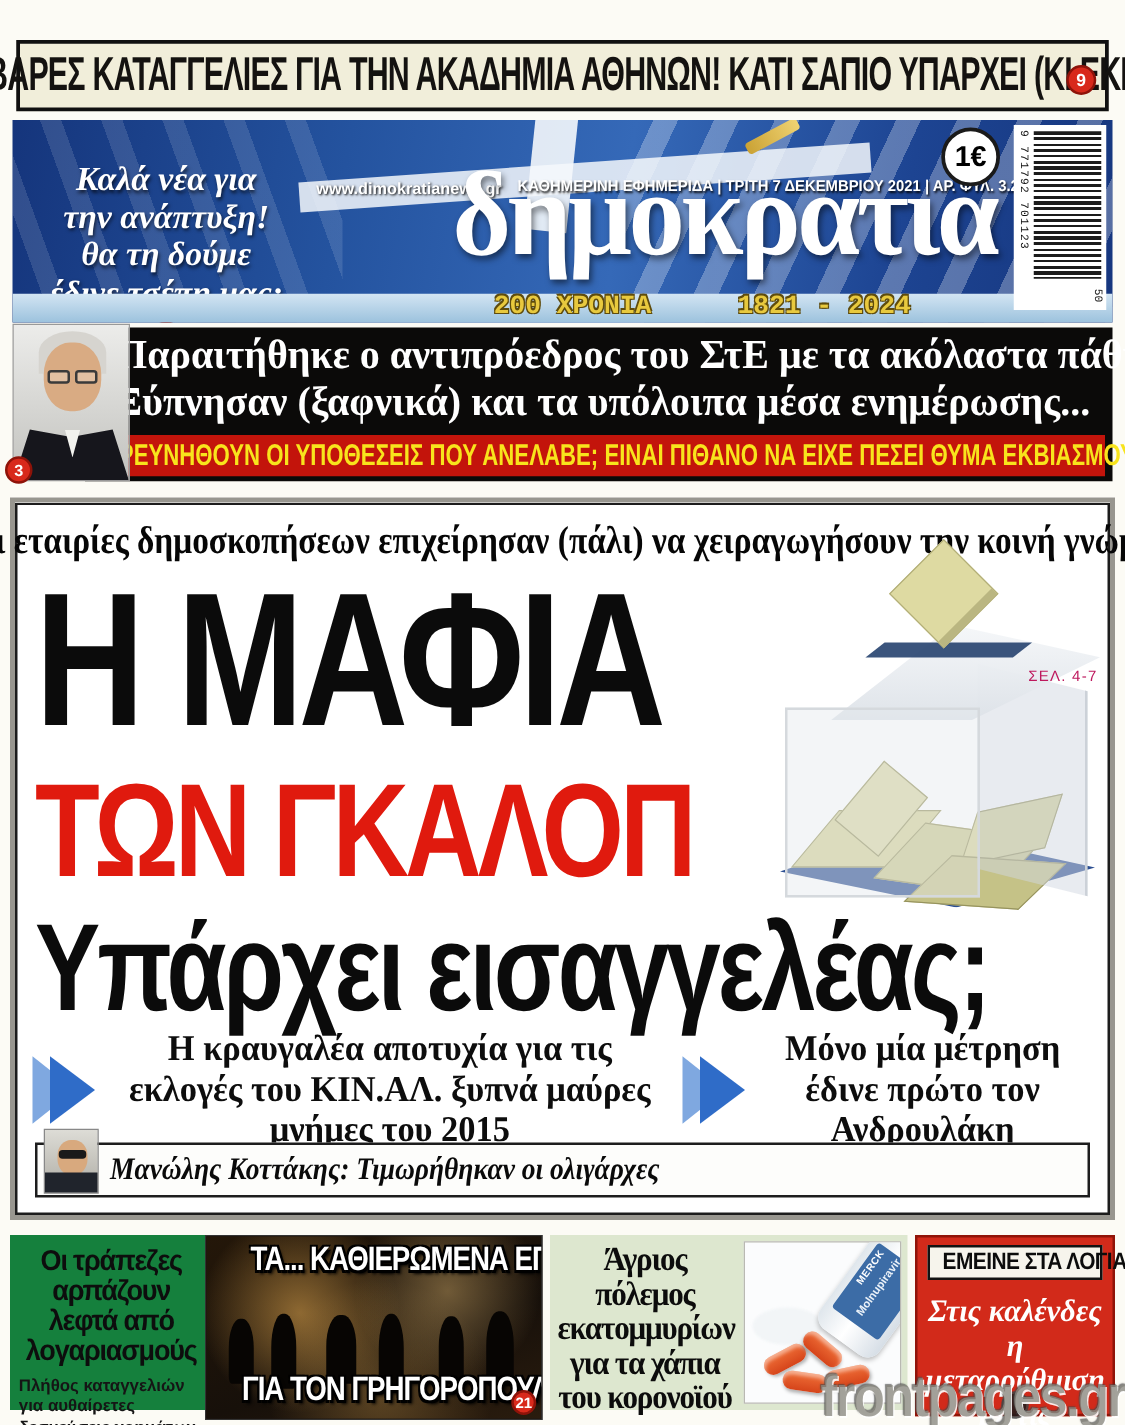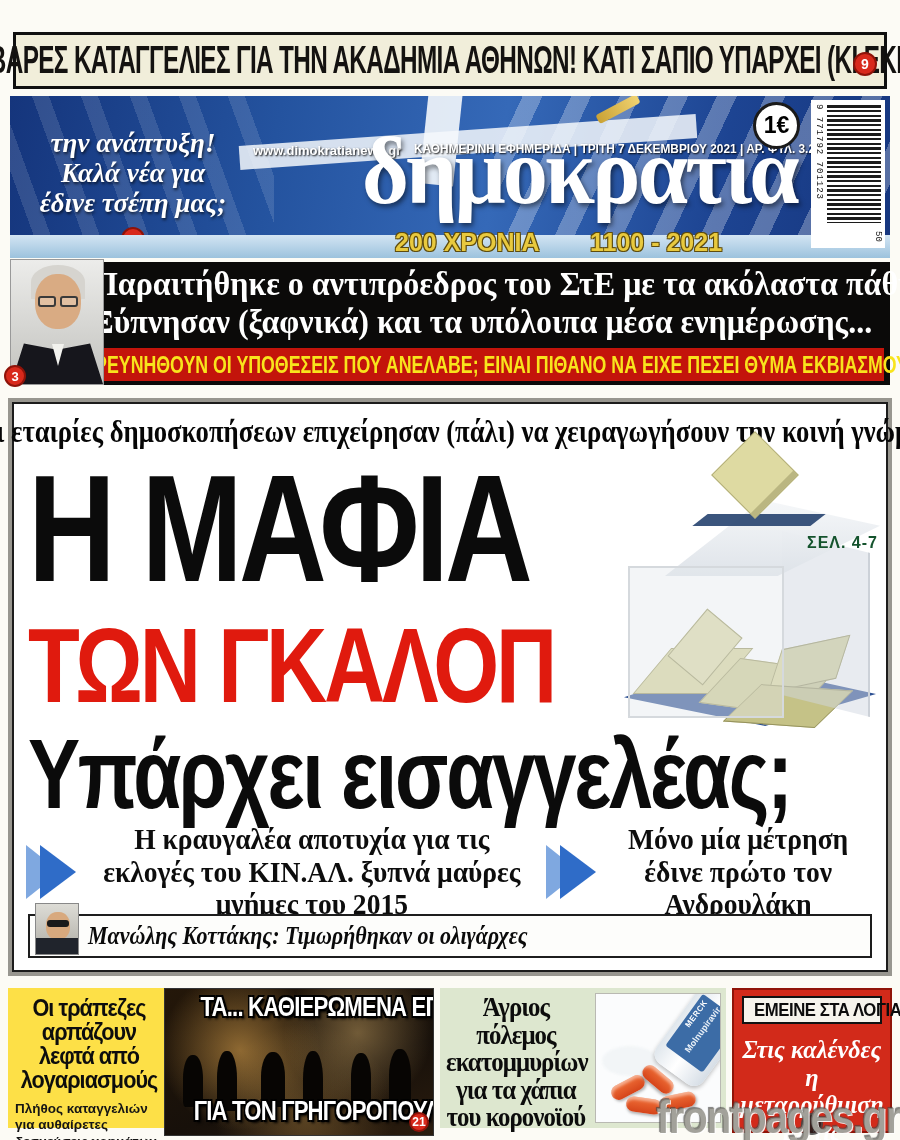--- a/index.html
+++ b/index.html
@@ -61,21 +61,21 @@
   .price {
     position:absolute; right:90px; top:6px; width:47px; height:47px; background:#fff;
     border:3px solid #1a1a1a; border-radius:50%; display:flex; align-items:center; justify-content:center;
     font-weight:bold; font-size:23px; color:#000; z-index:5;
   }
   .barcode { position:absolute; right:5px; top:4px; width:74px; height:148px; background:#fff; z-index:5; padding:5px 4px 5px 16px; }
   .barcode-bars { width:100%; height:118px; background:repeating-linear-gradient(to bottom, #1c1c1c 0 3px, #fff 3px 5px, #1c1c1c 5px 7px, #fff 7px 10px, #1c1c1c 10px 12px, #fff 12px 14px); }
   .barcode-num { position:absolute; left:3px; top:4px; writing-mode:vertical-rl; font-family:"Liberation Mono", monospace; font-size:9px; color:#111; letter-spacing:1px; }
   .barcode-extra { position:absolute; right:2px; bottom:6px; writing-mode:vertical-rl; font-family:"Liberation Mono", monospace; font-size:9px; color:#111; }
   .anniv-band { position:absolute; left:0; right:0; bottom:0; height:23px; background:linear-gradient(#d3e5f3,#9cc2dd); z-index:2; }
-  .anniv { position:absolute; bottom:1px; font-family:Liberation Sans, sans-serif; font-weight:bold; font-size:25px; color:#e8c93e;
+  .anniv { position:absolute; bottom:1px; font-family:Liberation Mono, monospace; font-weight:bold; font-size:21px; color:#e8c93e;
     text-shadow:1px 1px 0 #5f4c0d, -1px -1px 0 #5f4c0d, 1px -1px 0 #5f4c0d, -1px 1px 0 #5f4c0d; z-index:4; }
   .anniv-left { left:385px; }
   .anniv-right { left:580px; }
   
   .ste { position:absolute; left:10px; right:10px; top:262px; height:123px; }
   .ste-black { position:absolute; left:58px; right:0; top:0; bottom:0; background:#0b0a09; }
   .ste-lines { position:absolute; left:70px; right:8px; top:4px; text-align:center; }
   .ste-line { font-family:"Liberation Serif", serif; font-weight:bold; color:#fff; font-size:33px; line-height:1.15; white-space:nowrap; display:inline-block; transform:scaleX(0.97); }
   .ste-kicker { position:absolute; left:70px; right:6px; bottom:4px; height:33px; background:#c3140b; display:flex; align-items:center; justify-content:center; }
   .ste-kicker span { color:#f8e41c; font-weight:bold; font-size:24px; white-space:nowrap; transform:scaleX(0.74); }
@@ -113,42 +113,42 @@
   .bal1 { left:28px; top:200px; width:82px; height:46px; transform:skewX(-40deg); }
   .bal2 { left:95px; top:214px; width:96px; height:50px; transform:rotate(8deg) skewX(-35deg); background:#cbc88e; }
   .bal3 { left:150px; top:196px; width:70px; height:40px; transform:rotate(-12deg) skewX(-30deg); }
   .bal4 { left:58px; top:168px; width:46px; height:62px; transform:rotate(40deg); background:#dbd8a4; }
   .bal5 { left:118px; top:238px; width:92px; height:40px; transform:rotate(4deg) skewX(-42deg); background:#c5c287; }
   .cube-right { position:absolute; left:158px; top:94px; width:88px; height:164px; background:rgba(210,216,225,0.5); border-right:2px solid #ccd1d8; transform:skewY(14deg); }
   .cube-top { position:absolute; left:0; top:52px; width:256px; height:76px; clip-path:polygon(16% 100%, 54% 0, 100% 34%, 60% 100%); background:linear-gradient(#f5f7f9,#dde2e8); opacity:0.95; }
   .cube-front { position:absolute; left:4px; top:118px; width:156px; height:152px; background:rgba(228,232,238,0.45); border:2px solid #d5d9dd; }
   .slot { position:absolute; left:76px; top:66px; width:118px; height:12px; background:#26436f; transform:skewX(-52deg); opacity:0.9; }
   .falling { position:absolute; left:100px; top:-4px; width:62px; height:62px; background:#dedaa2; border:1px solid #b2ae78; transform:rotate(45deg); box-shadow:inset -6px 0 0 rgba(120,116,70,0.35); }
-  .page-ref { position:absolute; right:2px; top:86px; font-weight:bold; font-size:16px; color:#14532d; letter-spacing:1px; }
+  .page-ref { position:absolute; right:2px; top:86px; font-weight:normal; font-size:12px; color:#be185d; letter-spacing:1px; }
   
   .bullets { position:absolute; left:12px; right:12px; top:432px; height:76px; display:flex; }
   .bullet { position:relative; display:flex; align-items:center; }
   .bullet-1 { width:61%;justify-content:space-between; }
   .bullet-2 { width:39%; }
   .chevrons { position:relative; width:56px; height:64px; flex:0 0 56px; }
   .chev { position:absolute; width:0; height:0; border-top:27px solid transparent; border-bottom:27px solid transparent; top:5px; }
   .chev.back { left:2px; border-left:34px solid #7fa8e0; }
   .chev.front { left:16px; border-left:36px solid #2f6cc8; }
   .bullet-text { flex:1; text-align:center; font-family:"Liberation Serif", serif; font-weight:bold; font-size:29px; line-height:1.12; color:#0d0d0d; transform:scaleX(0.95); }
   
   .authors { position:absolute; left:16px; right:16px; top:512px; height:44px; display:flex; gap:10px; }
   .author-box { flex:1; position:relative; border:2px solid #1d1d1d; background:#fdfdfb; display:flex; align-items:center; padding-left:58px; overflow:visible; }
   .author-photo { position:absolute; left:5px; bottom:1px; width:44px; height:52px; background:linear-gradient(#dddcd6,#aeaca4); border:1px solid #888; }
   .a-face { position:absolute; top:8px; left:10px; width:24px; height:28px; border-radius:45%; background:#d8a97e; }
   .a-glasses { position:absolute; top:16px; left:11px; width:22px; height:7px; background:#1a1a1a; border-radius:3px; }
   .a-suit { position:absolute; bottom:0; left:0; width:100%; height:16px; background:#20242c; }
   .author-text { font-family:"Liberation Serif", serif; font-weight:bold; font-style:italic; font-size:25px; white-space:nowrap; transform:scaleX(0.88); transform-origin:left; color:#0a0a0a; }
   
   .bottom { position:absolute; left:8px; right:8px; top:986px; height:150px; }
-  .banks { position:absolute; left:0; top:2px; width:162px; height:140px; background:#fde047; padding:8px 7px 4px; }
+  .banks { position:absolute; left:0; top:2px; width:162px; height:140px; background:#15803d; padding:8px 7px 4px; }
   .banks-headline { font-weight:bold; font-size:23px; line-height:1.05; text-align:center; letter-spacing:-1px; transform:scaleX(0.94); color:#0d0d0d; }
   .banks-sub { margin-top:8px; font-weight:bold; font-size:13.5px; line-height:1.25; color:#151515; }
   .riots { position:absolute; left:156px; top:2px; width:270px; height:148px; background:#140d08; overflow:hidden; border:1px solid #333; }
   .riots-bg { position:absolute; inset:0;
     background:
       radial-gradient(circle at 28% 42%, rgba(255,190,90,0.5), transparent 38%),
       radial-gradient(circle at 72% 30%, rgba(255,210,130,0.38), transparent 34%),
       radial-gradient(circle at 52% 85%, rgba(210,160,80,0.35), transparent 48%),
       linear-gradient(160deg, #241709 0%, #17100a 60%, #2a1c0e 100%); }
   .fig { position:absolute; bottom:28px; width:20px; height:58px; background:#070503; border-radius:45% 45% 12% 12%; }
@@ -202,40 +202,41 @@
   </div>
 
   <div class="masthead">
     <div class="flag-diag2"></div>
     <div class="flag-diag"></div>
     <div class="flag-hstripe"></div>
     <div class="flag-vstripe"></div>
     <div class="flag-finial"></div>
 
     <div class="teaser">
+      <div>Καλά νέα για</div>
       <div>την ανάπτυξη!</div>
-      <div>Καλά νέα για</div>
+      <div>θα τη δούμε</div>
       <div>έδινε τσέπη μας;</div>
       <div class="badge">16</div>
     </div>
 
     <div class="website">www.dimokratianews.gr</div>
     <div class="dateline">ΚΑΘΗΜΕΡΙΝΗ ΕΦΗΜΕΡΙΔΑ | ΤΡΙΤΗ 7 ΔΕΚΕΜΒΡΙΟΥ 2021 | ΑΡ. ΦΥΛ. 3.234</div>
     <div class="mast-title">δημοκρατια</div>
 
     <div class="price">1€</div>
     <div class="barcode">
       <div class="barcode-bars"></div>
       <div class="barcode-num">9 771792 701123</div>
       <div class="barcode-extra">50</div>
     </div>
 
     <div class="anniv-band"></div>
     <div class="anniv anniv-left">200 ΧΡΟΝΙΑ</div>
-    <div class="anniv anniv-right">1100 - 2021</div>
+    <div class="anniv anniv-right">1821 - 2024</div>
   </div>
 
   <div class="ste">
     <div class="ste-black"></div>
     <div class="ste-lines">
       <span class="ste-line">Παραιτήθηκε ο αντιπρόεδρος του ΣτΕ με τα ακόλαστα πάθη!</span><br>
       <span class="ste-line">Ξύπνησαν (ξαφνικά) και τα υπόλοιπα μέσα ενημέρωσης...</span>
     </div>
     <div class="ste-kicker">
       <span>ΘΑ ΕΡΕΥΝΗΘΟΥΝ ΟΙ ΥΠΟΘΕΣΕΙΣ ΠΟΥ ΑΝΕΛΑΒΕ; ΕΙΝΑΙ ΠΙΘΑΝΟ ΝΑ ΕΙΧΕ ΠΕΣΕΙ ΘΥΜΑ ΕΚΒΙΑΣΜΟΥ;</span>

